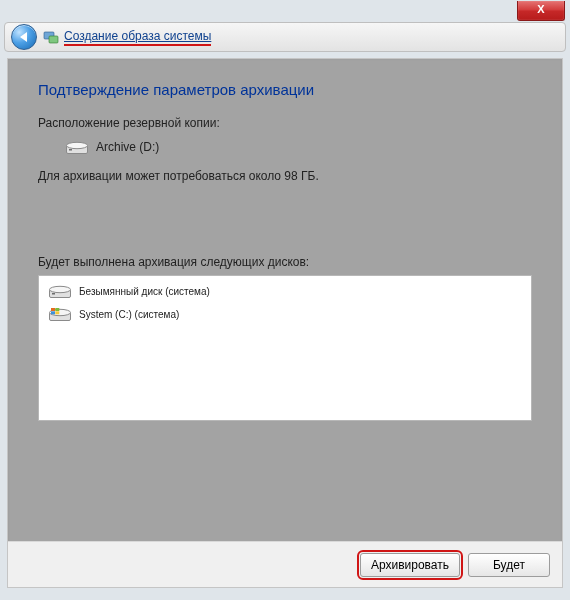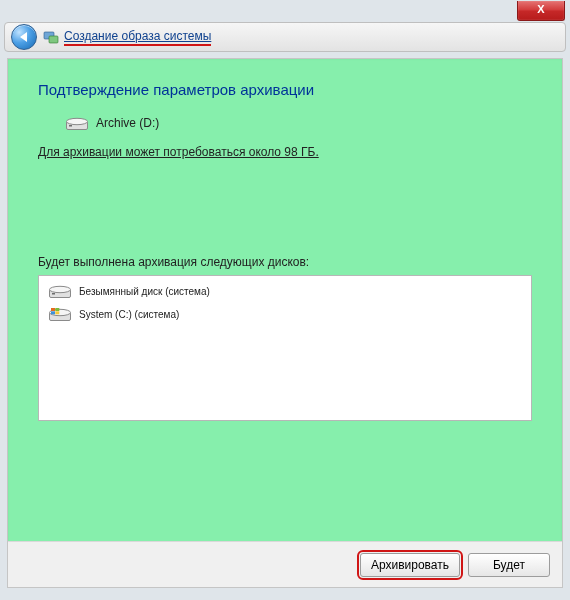--- a/index.html
+++ b/index.html
@@ -89,21 +89,21 @@
     border-bottom: 2px solid #d01616;
     padding-bottom: 1px;
   }
   
   .panel {
     position: absolute;
     left: 7px;
     right: 7px;
     top: 58px;
     bottom: 12px;
-    background: #86efac;
+    background: #a3a3a3;
     border: 1px solid #c5c5c5;
     box-shadow: 0 0 2px rgba(0,0,0,.08) inset;
     box-sizing: border-box;
   }
   .content {
     padding: 22px 30px 0 30px;
   }
   h1.page-title {
     margin: 0 0 18px 0;
     font-weight: normal;
@@ -119,22 +119,22 @@
     padding-left: 28px;
     margin: 10px 0 14px 0;
   }
   .drive-icon, .list-drive-icon {
     width: 22px;
     height: 15px;
     margin-right: 8px;
     flex-shrink: 0;
   }
   .drive-icon svg, .list-drive-icon svg { display:block; width:100%; height:100%; }
-  .size-line { margin: 0 0 6px 0; text-decoration: underline; }
-  .section-label { margin-top: 96px; margin-bottom: 4px; }
+  .size-line { margin: 0 0 6px 0; }
+  .section-label { margin-top: 72px; margin-bottom: 4px; }
   .listbox {
     margin-top: 6px;
     height: 146px;
     border: 1px solid #b7b7b7;
     background: #fff;
     box-sizing: border-box;
     padding: 4px 4px;
     overflow: hidden;
   }
   .list-item {
@@ -194,20 +194,21 @@
       </svg>
     </div>
     <span class="breadcrumb-text">Создание образа системы</span>
   </div>
 
   <div class="panel">
     <div class="content">
 
       <h1 class="page-title">Подтверждение параметров архивации</h1>
 
+      <p class="label-line">Расположение резервной копии:</p>
 
       <div class="drive-row">
         <div class="drive-icon">
           <svg viewBox="0 0 22 15">
             <rect x="0.5" y="5.5" width="21" height="8" rx="1.5" fill="#e0e0e0" stroke="#8a8a8a"></rect>
             <ellipse cx="11" cy="5.5" rx="10.5" ry="3.2" fill="#f5f5f5" stroke="#8a8a8a"></ellipse>
             <rect x="3" y="9" width="3" height="1.5" fill="#6d6d6d"></rect>
           </svg>
         </div>
         <span>Archive (D:)</span>

